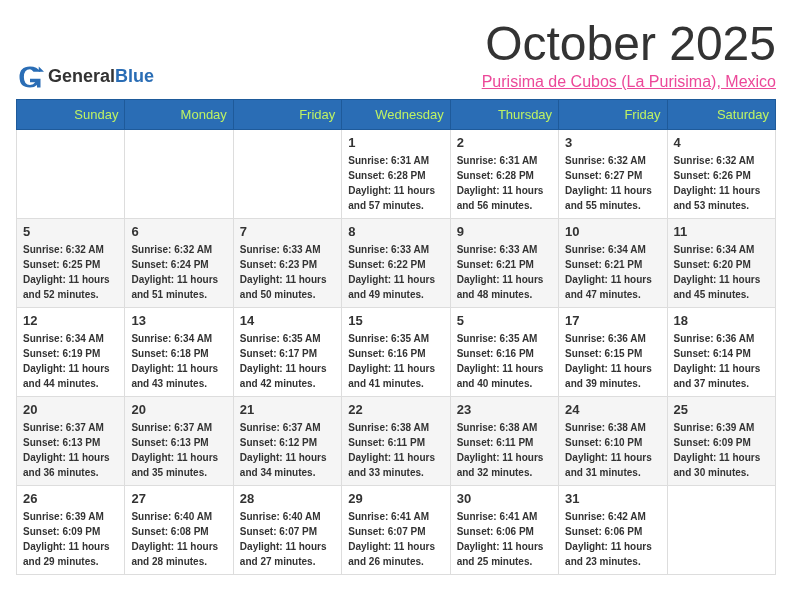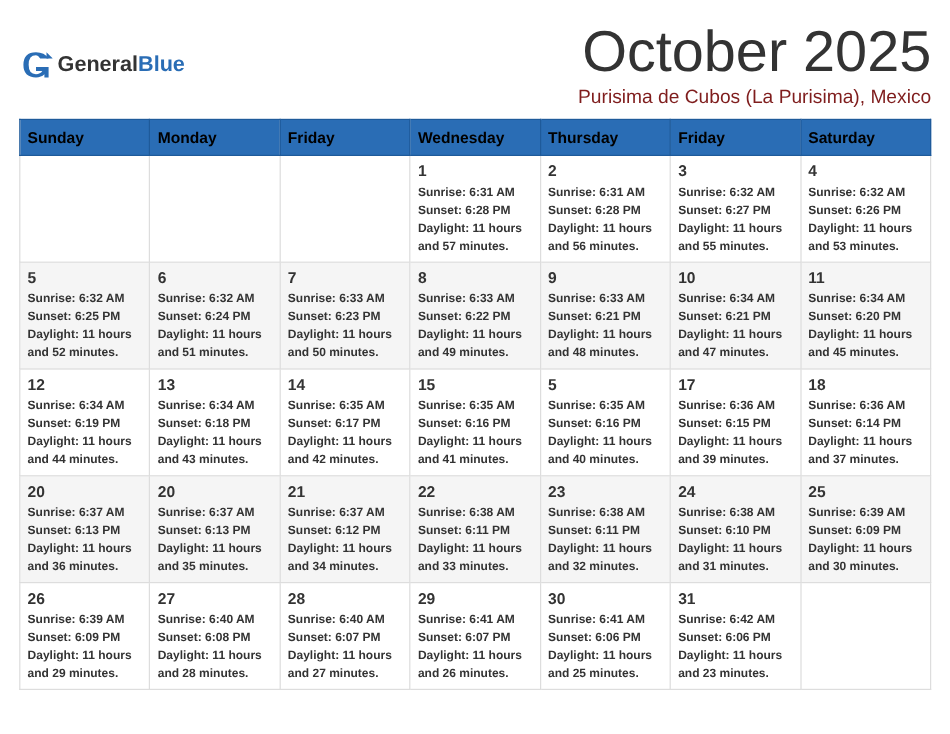--- a/index.html
+++ b/index.html
@@ -5,21 +5,21 @@
     * { box-sizing: border-box; margin: 0; padding: 0; }
     body {
       font-family: Arial, sans-serif;
       background: #fff;
       width: 792px;
       min-height: 612px;
       padding: 16px;
     }
     .header {
       display: flex;
-      align-items: center;
+      align-items: flex-end;
       justify-content: space-between;
       margin-bottom: 8px;
     }
     .logo {
       display: flex;
       align-items: center;
       gap: 4px;
     }
     .logo-text {
       font-size: 18px;
@@ -35,35 +35,36 @@
     .title-block {
       text-align: right;
     }
     .month-title {
       font-size: 48px;
       font-weight: normal;
       color: #333;
     }
     .location-title {
       font-size: 16px;
-      color: #7f1d1d;
+      color: #ec4899;
       margin-top: 2px;
+      text-decoration: underline;
     }
     .calendar {
       width: 100%;
       border-collapse: collapse;
       border: 1px solid #ccc;
     }
     .calendar th {
       background: #2a6db5;
-      color: #000000;
+      color: #bef264;
       font-size: 13px;
-      font-weight: bold;
+      font-weight: normal;
       padding: 7px 6px;
-      text-align: left;
+      text-align: right;
       border: 1px solid #1e5a9a;
     }
     .calendar td {
       vertical-align: top;
       padding: 5px 6px;
       border: 1px solid #ddd;
       font-size: 10.5px;
       color: #333;
       width: calc(100% / 7);
       min-height: 80px;

